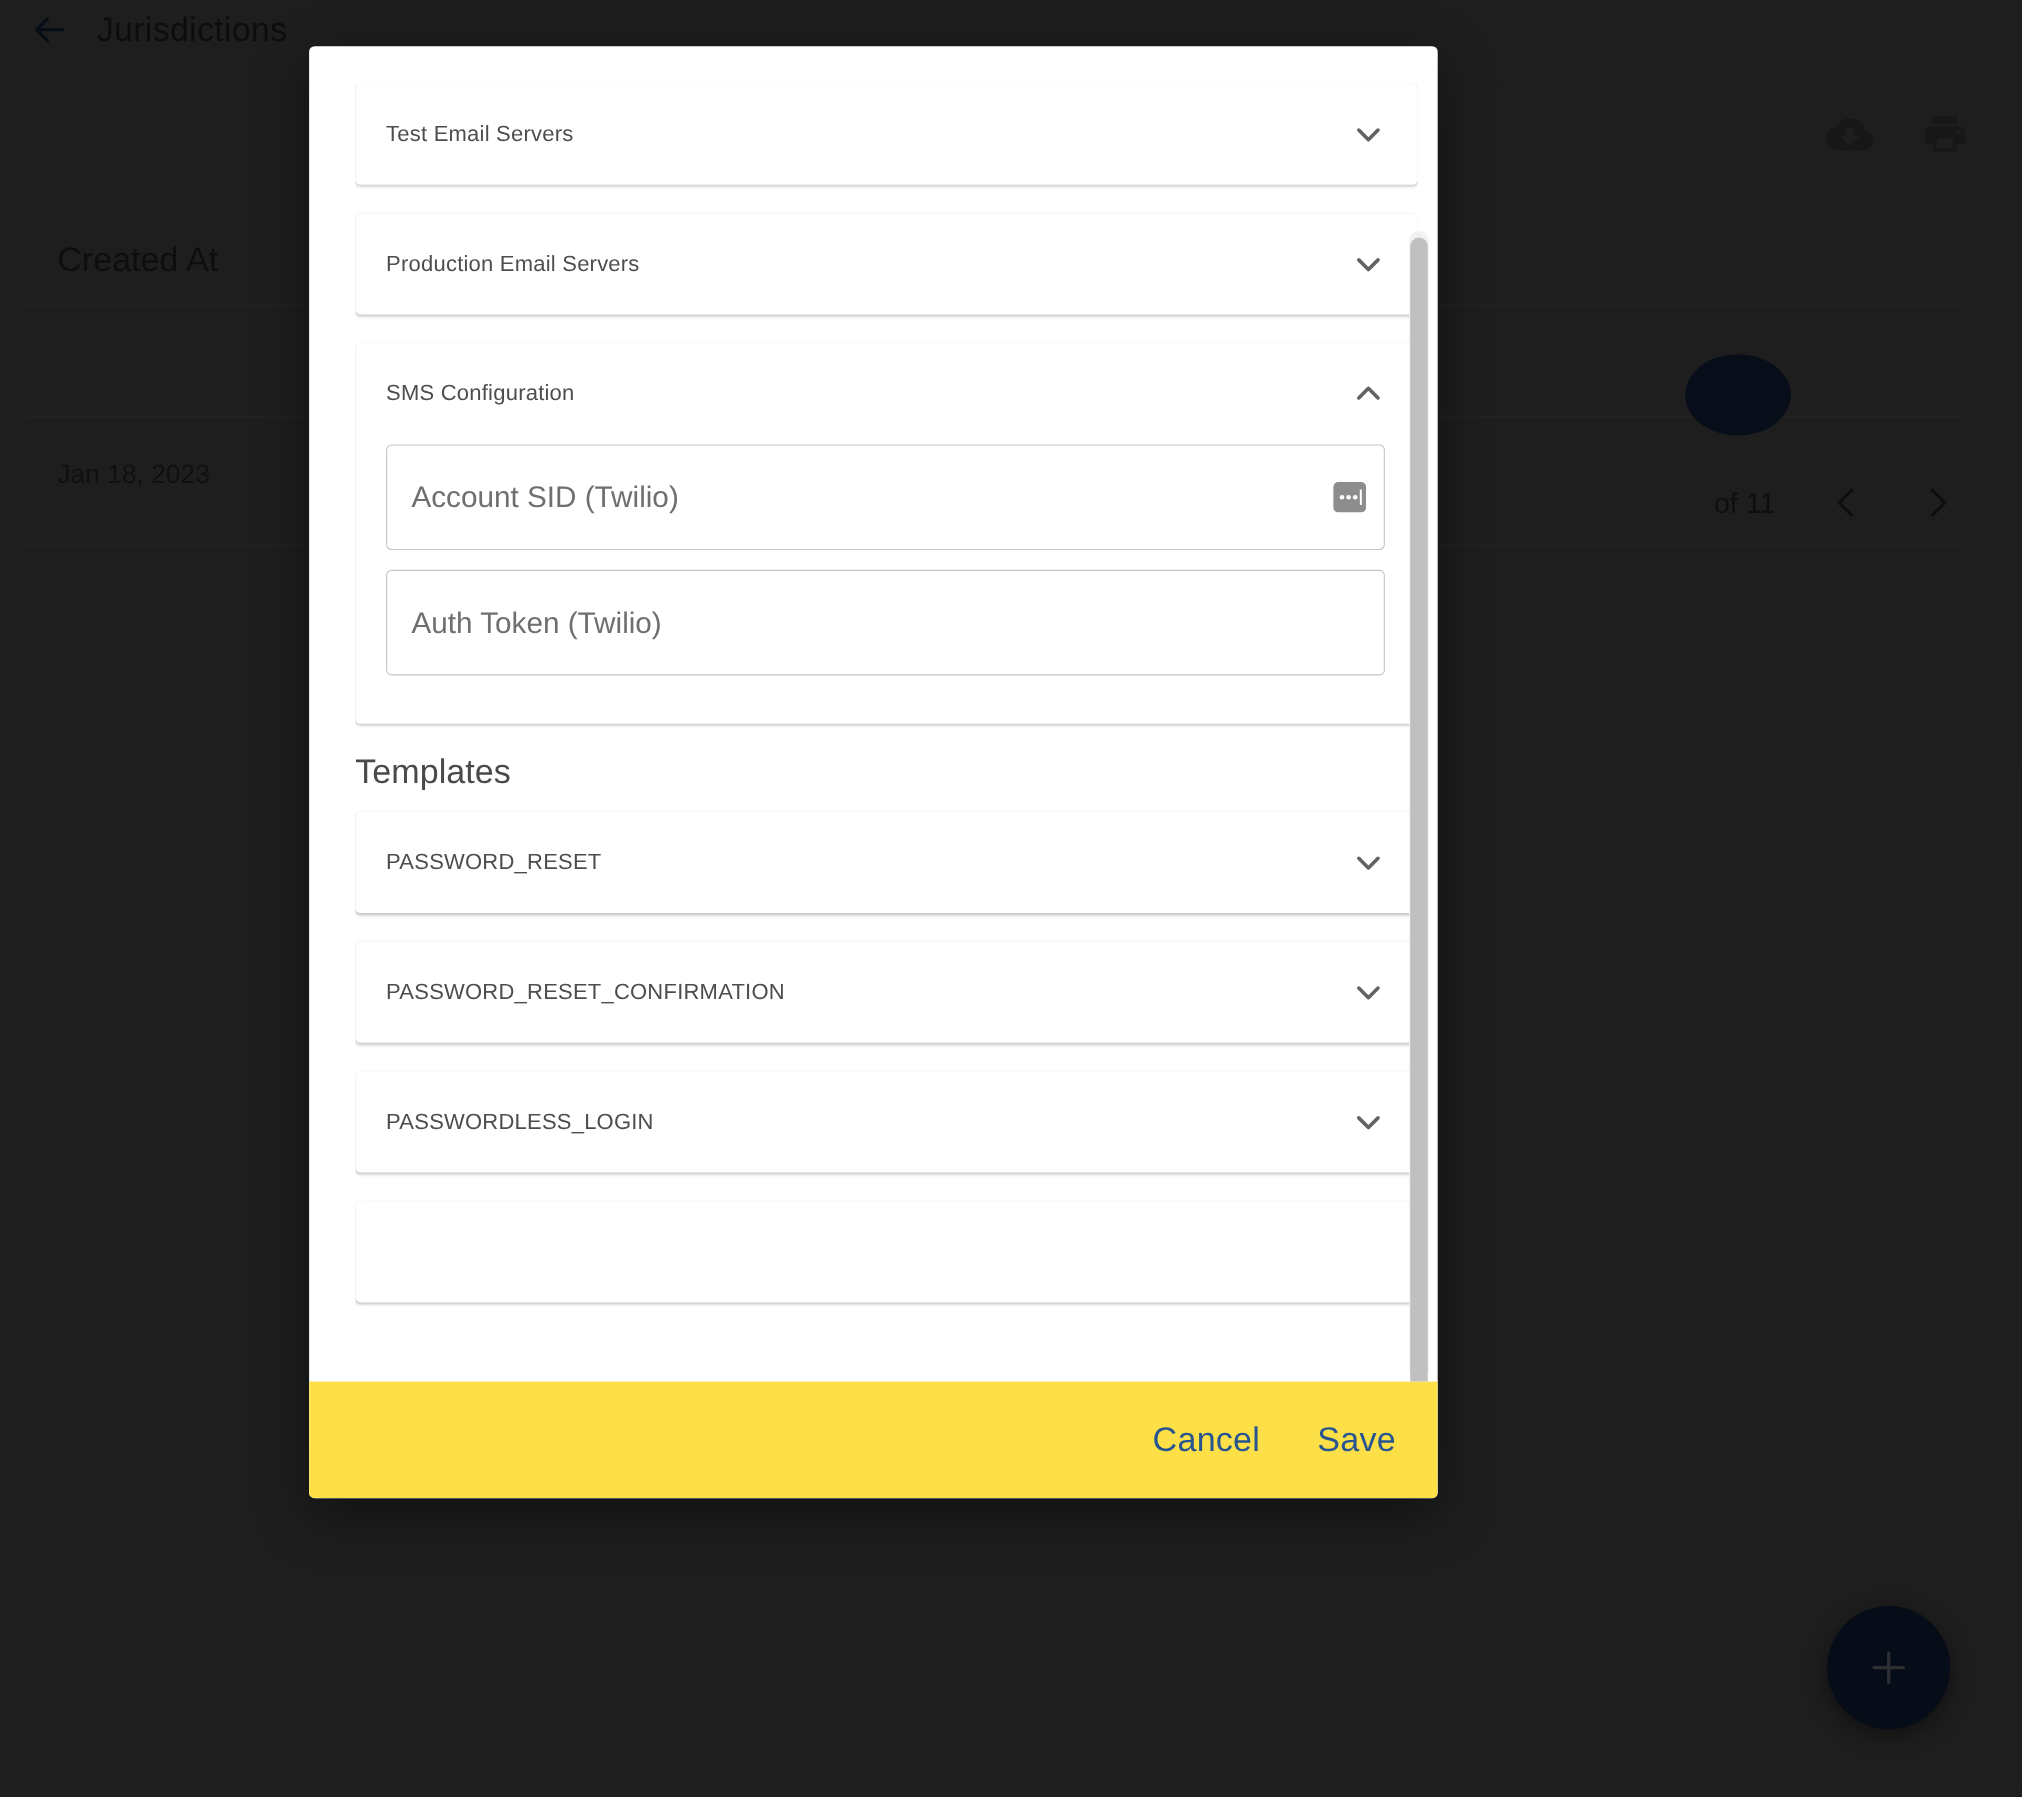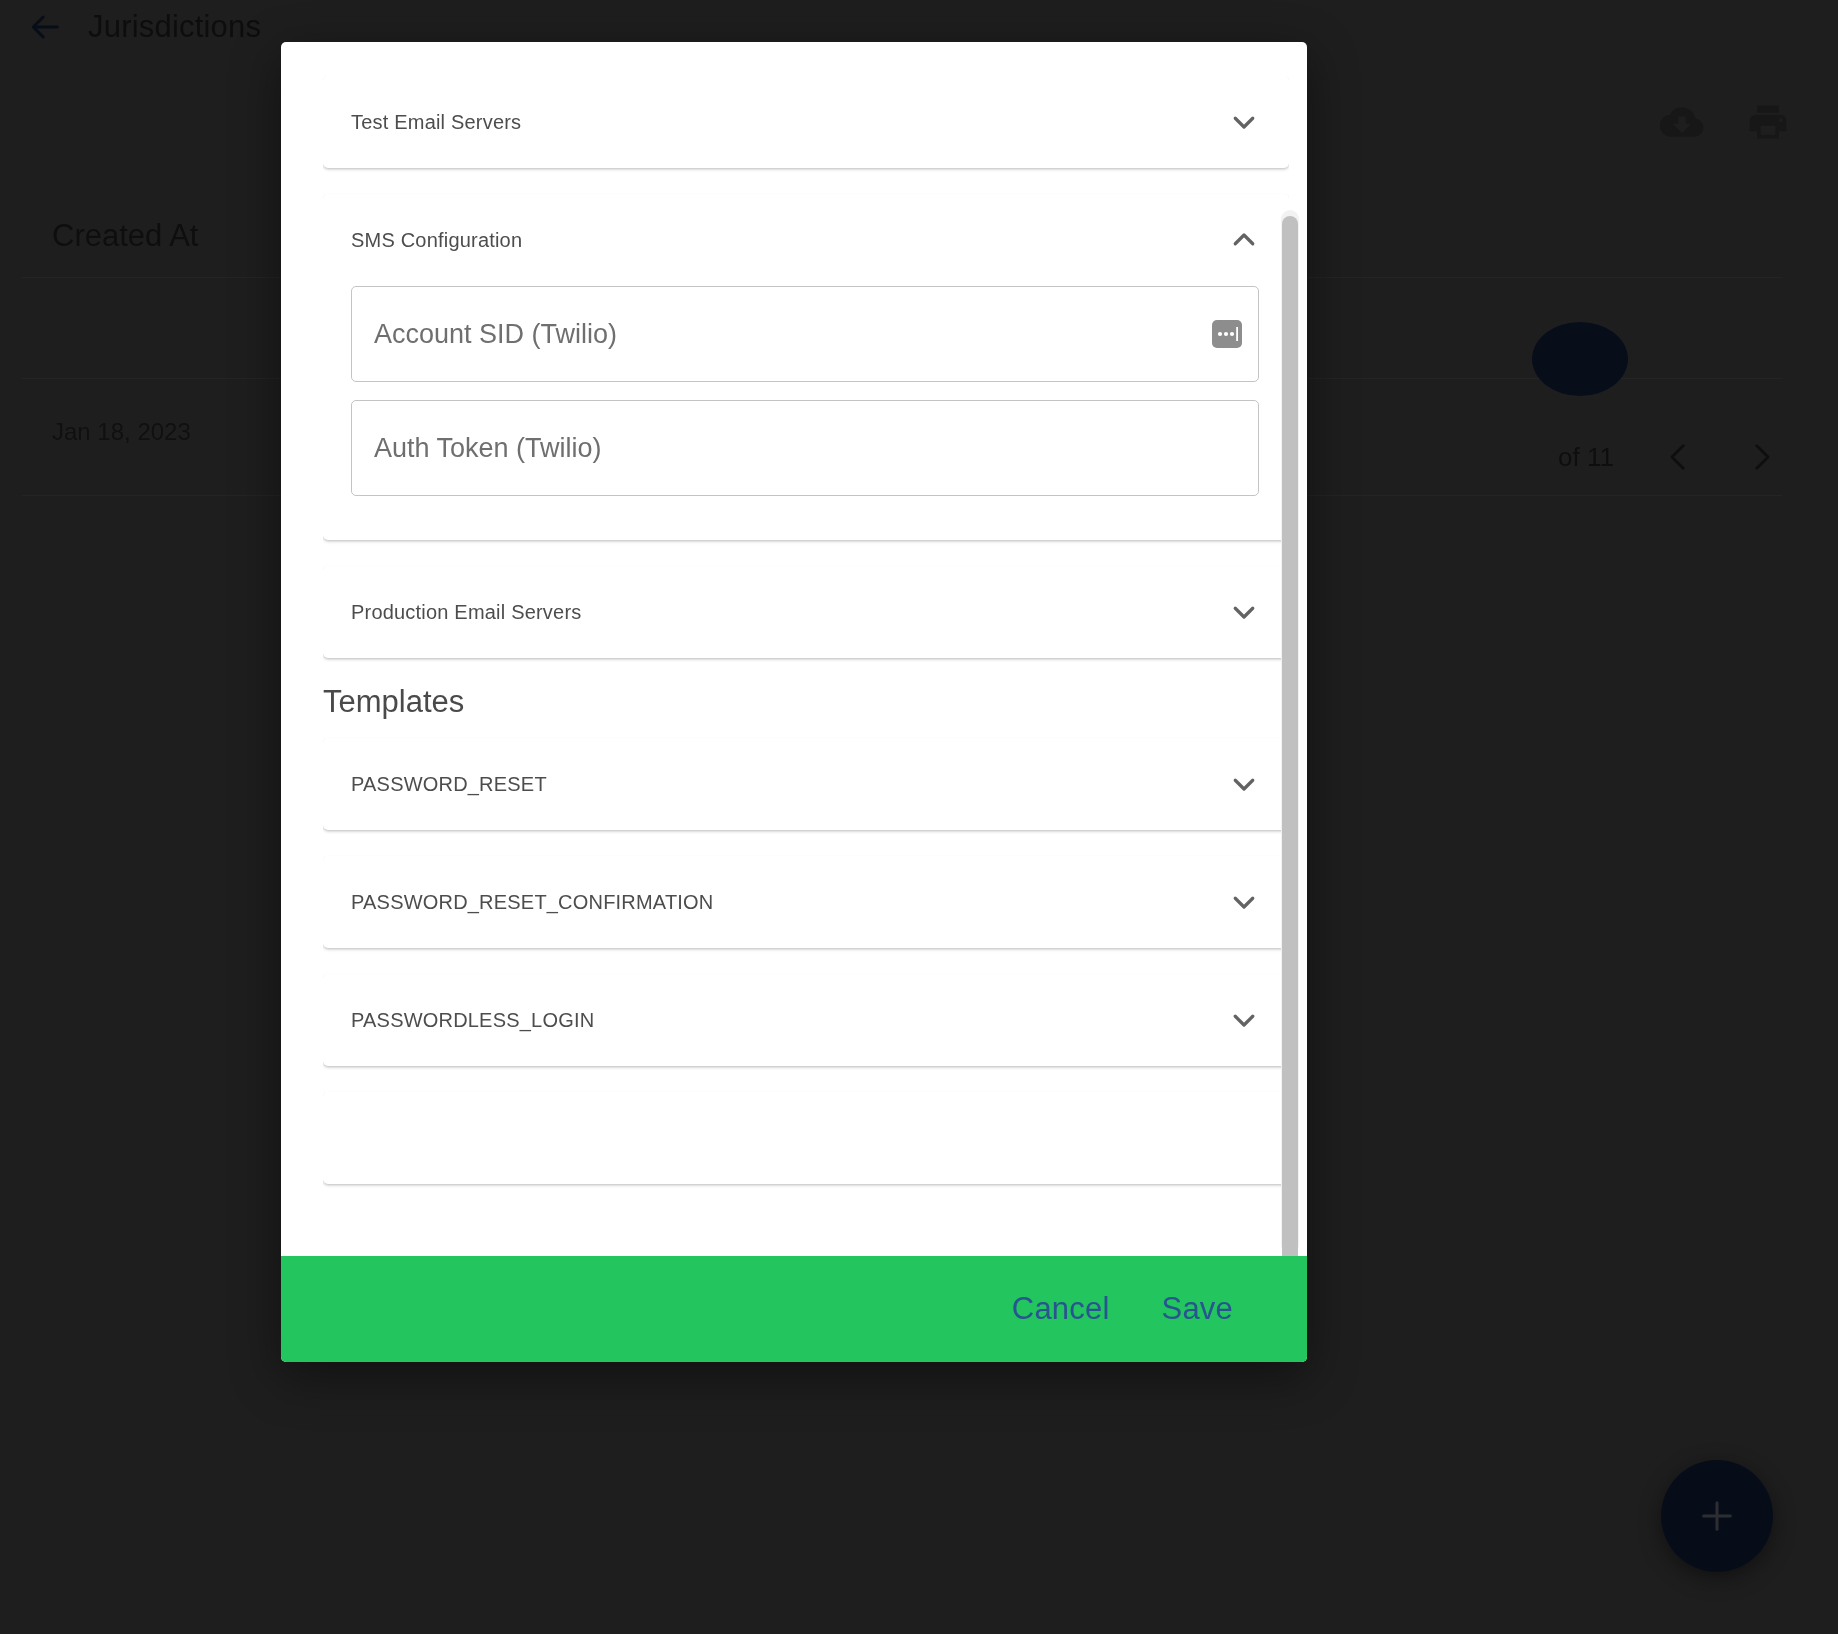--- a/index.html
+++ b/index.html
@@ -185,22 +185,22 @@
     background: #c0c0c0;
     border-radius: 8px;
     cursor: pointer;
   }
 
   .dlg-footer {
     flex: 0 0 auto;
     height: 106px;
     display: flex; align-items: center; justify-content: flex-end;
     gap: 16px;
-    padding-right: 56px;
-    background: #22c55e;
+    padding-right: 20px;
+    background: #fde047;
   }
   .txt-btn {
     background: none; border: none; cursor: pointer;
     font-family: "Liberation Sans", sans-serif;
     font-size: 31px;
     padding: 10px 18px;
     letter-spacing: .2px;
   }
 </style>
 </head>
@@ -270,20 +270,31 @@
 <div class="dialog">
 
 
   <div class="dlg-body">
     <div class="scroll-area">
 
 
       <div class="panel">
         <div class="panel-header">
           <span class="panel-title">Test Email Servers</span>
+          <span class="chev">
+            <svg viewBox="0 0 24 24" width="30" height="30" fill="none" stroke="#636363" stroke-width="2.6" stroke-linecap="round" stroke-linejoin="round">
+              <polyline points="5,9 12,16 19,9"></polyline>
+            </svg>
+          </span>
+        </div>
+      </div>
+
+      <div class="panel">
+        <div class="panel-header">
+          <span class="panel-title">Production Email Servers</span>
           <span class="chev">
             <svg viewBox="0 0 24 24" width="30" height="30" fill="none" stroke="#636363" stroke-width="2.6" stroke-linecap="round" stroke-linejoin="round">
               <polyline points="5,9 12,16 19,9"></polyline>
             </svg>
           </span>
         </div>
       </div>
 
       <div class="panel">
         <div class="panel-header">
@@ -306,31 +317,20 @@
                 <rect x="24.2" y="7" width="1.8" height="14" fill="#ffffff"></rect>
               </svg>
             </span>
           </div>
           <div class="field">
             <span class="field-placeholder">Auth Token (Twilio)</span>
           </div>
         </div>
       </div>
 
-      <div class="panel">
-        <div class="panel-header">
-          <span class="panel-title">Production Email Servers</span>
-          <span class="chev">
-            <svg viewBox="0 0 24 24" width="30" height="30" fill="none" stroke="#636363" stroke-width="2.6" stroke-linecap="round" stroke-linejoin="round">
-              <polyline points="5,9 12,16 19,9"></polyline>
-            </svg>
-          </span>
-        </div>
-      </div>
-
       <div class="section-label tpl">Templates</div>
 
       <div class="panel">
         <div class="panel-header">
           <span class="panel-title">PASSWORD_RESET</span>
           <span class="chev">
             <svg viewBox="0 0 24 24" width="30" height="30" fill="none" stroke="#636363" stroke-width="2.6" stroke-linecap="round" stroke-linejoin="round">
               <polyline points="5,9 12,16 19,9"></polyline>
             </svg>
           </span>

